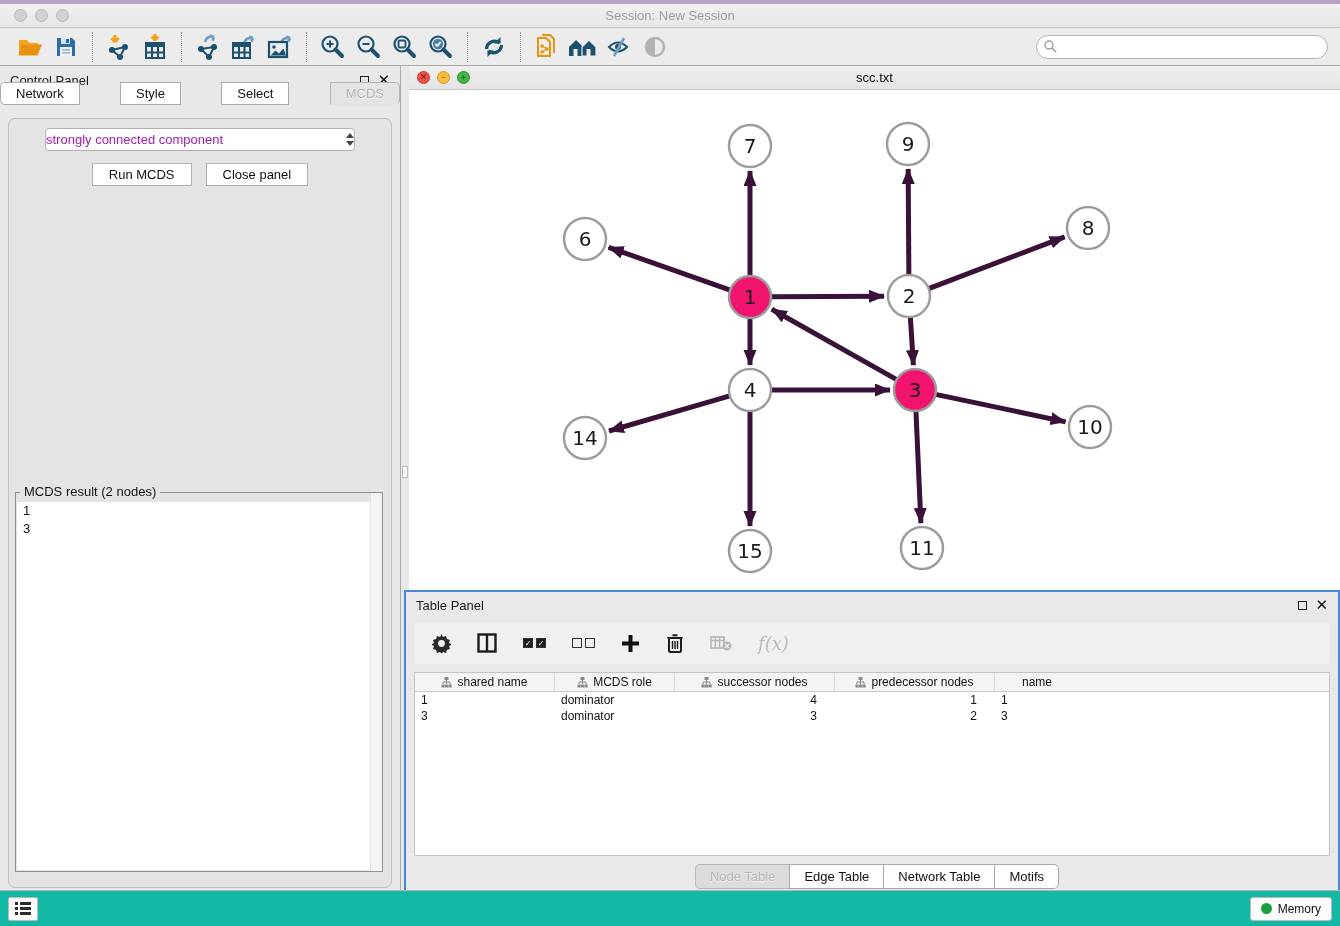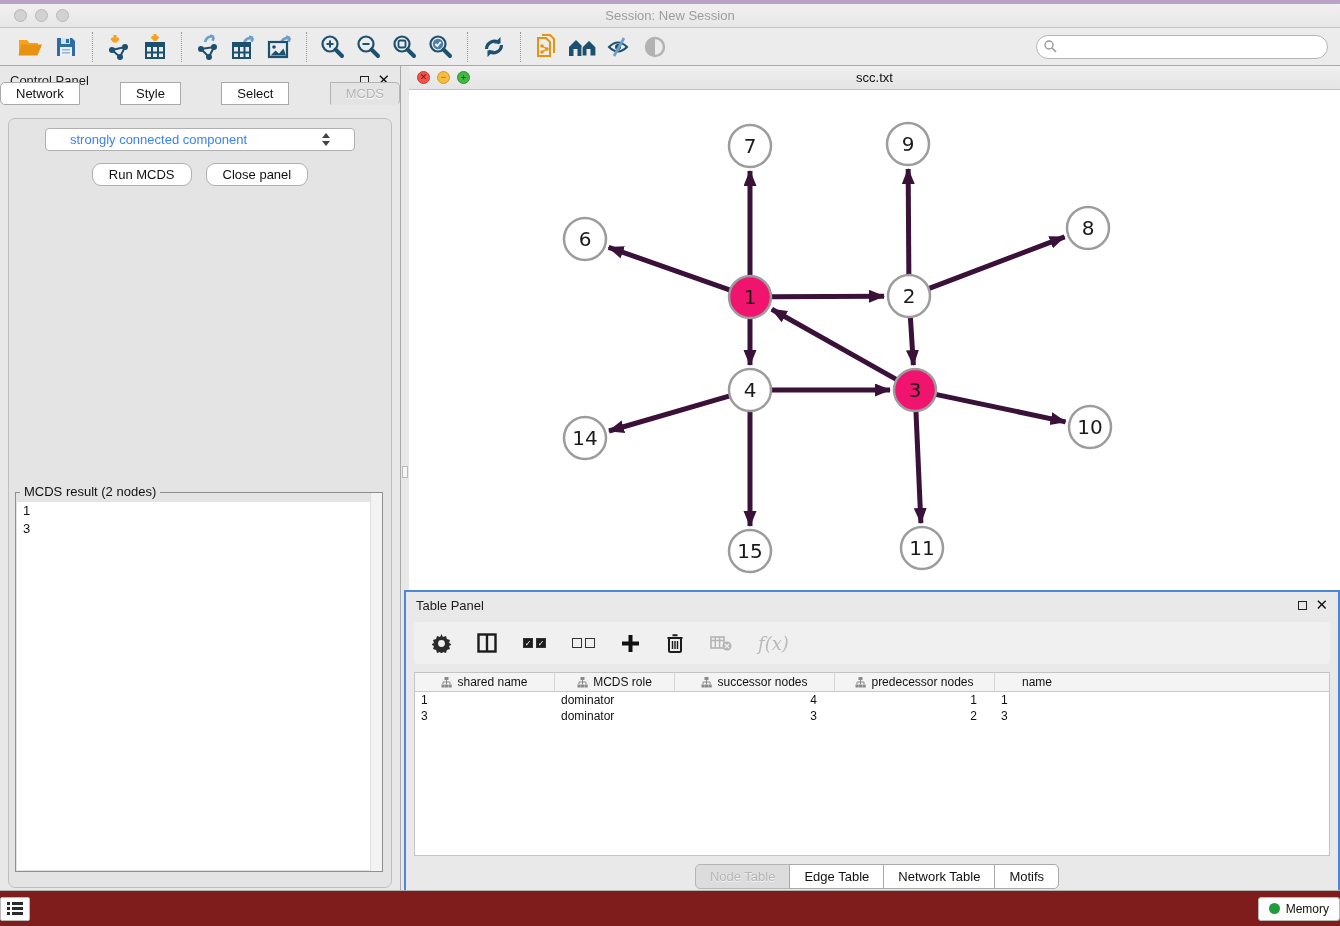--- a/index.html
+++ b/index.html
@@ -39,27 +39,27 @@
   .seg-tab { font-size:13px; padding:3px 15px; background:#fff; border:1px solid #a9a9a9; margin-left:-1px;
      color:#111; cursor:default; }
   .seg-tab:first-child { border-radius:5px 0 0 5px; margin-left:0; }
   .seg-tab:last-child { border-radius:0 5px 5px 0; }
   .cp-tabs .seg-tab.active { background:#e4e4e4; color:#b2b2b2; text-shadow:0 1px 0 #fff; border-color:#b5b5b5; border-bottom-color:#e4e4e4; }
 
   .cp-content { position:absolute; left:8px; right:8px; top:52px; bottom:2px; background:#e4e4e4;
      border:1px solid #bfbfbf; border-radius:7px; z-index:2; }
   .crit-label { text-align:center; font-size:13px; color:#111; margin-top:24px; }
   .dropdown { width:310px; height:23px; margin:9px auto 0; background:#fff; border:1px solid #b0b0b0;
-     border-radius:4px; display:flex; align-items:center; padding:0 24px; font-size:13px; color:#3b82f6; }
+     border-radius:4px; display:flex; align-items:center; padding:0 0; font-size:13px; color:#a21caf; }
   .stepper { margin-left:auto; display:flex; flex-direction:column; gap:3px; }
   .stepper i { width:0; height:0; border-left:4px solid transparent; border-right:4px solid transparent; display:block; }
   .stepper .up { border-bottom:5px solid #444; }
   .stepper .dn { border-top:5px solid #444; }
   .btn-row { display:flex; justify-content:center; gap:14px; margin-top:12px; }
-  .mac-btn { background:#fff; border:1px solid #b0b0b0; border-radius:9px; font-size:13px; color:#111;
+  .mac-btn { background:#fff; border:1px solid #b0b0b0; border-radius:0; font-size:13px; color:#111;
      padding:3px 16px; }
 
   .fieldset { position:absolute; left:6px; right:8px; top:373px; bottom:15px; border:1px solid #8f8f8f; }
   .legend { position:absolute; top:-9px; left:4px; background:#e4e4e4; padding:0 4px; font-size:13px; color:#111; }
   .result-area { position:absolute; inset:9px 1px 1px 1px; background:#fff; }
   .result-scroll { position:absolute; right:0; top:0; bottom:0; width:12px; background:#f3f3f3; border-left:1px solid #e0e0e0; }
   .result-item { font-size:13px; color:#111; padding:1px 6px; line-height:16px; }
 
   
   .vsplit { position:absolute; left:401px; top:66px; width:8px; height:824px; background:#e8e8e8; }
@@ -96,22 +96,22 @@
   .th:last-child { border-right:none; }
   .trow { display:flex; height:16px; }
   .td { font-size:12px; color:#111; padding:0 6px; line-height:16px; overflow:hidden; white-space:nowrap; }
   .td.right { text-align:right; padding-right:18px; }
 
   .tp-tabs { display:flex; justify-content:center; margin-top:8px;padding-left:10px; }
   .tp-tabs .seg-tab { padding:4px 14px; }
   .tp-tabs .seg-tab.active { background:#dcdcdc; color:#b5b5b5; text-shadow:0 1px 0 #f5f5f5; border-color:#b5b5b5; }
 
   
-  .statusbar { position:absolute; left:0; top:890px; width:1340px; height:36px; background:#7f1d1d;
-    border-top:1px solid #b3b3b3; display:flex; align-items:center; padding:0 0; }
+  .statusbar { position:absolute; left:0; top:890px; width:1340px; height:36px; background:#14b8a6;
+    border-top:1px solid #b3b3b3; display:flex; align-items:center; padding:0 8px; }
   .sb-btn { width:30px; height:24px; background:#fdfdfd; border:1px solid #b9b9b9; border-radius:2px;
     display:flex; align-items:center; justify-content:center; }
   .mem-btn { margin-left:auto; height:24px; background:#fdfdfd; border:1px solid #b9b9b9; border-radius:3px;
     display:flex; align-items:center; gap:6px; padding:0 10px; font-size:12px; color:#111; }
   .mem-dot { width:11px; height:11px; border-radius:50%; background:#1f9d3c; }
 </style>
 </head>
 <body>
 
 <div class="top-strip"></div>

